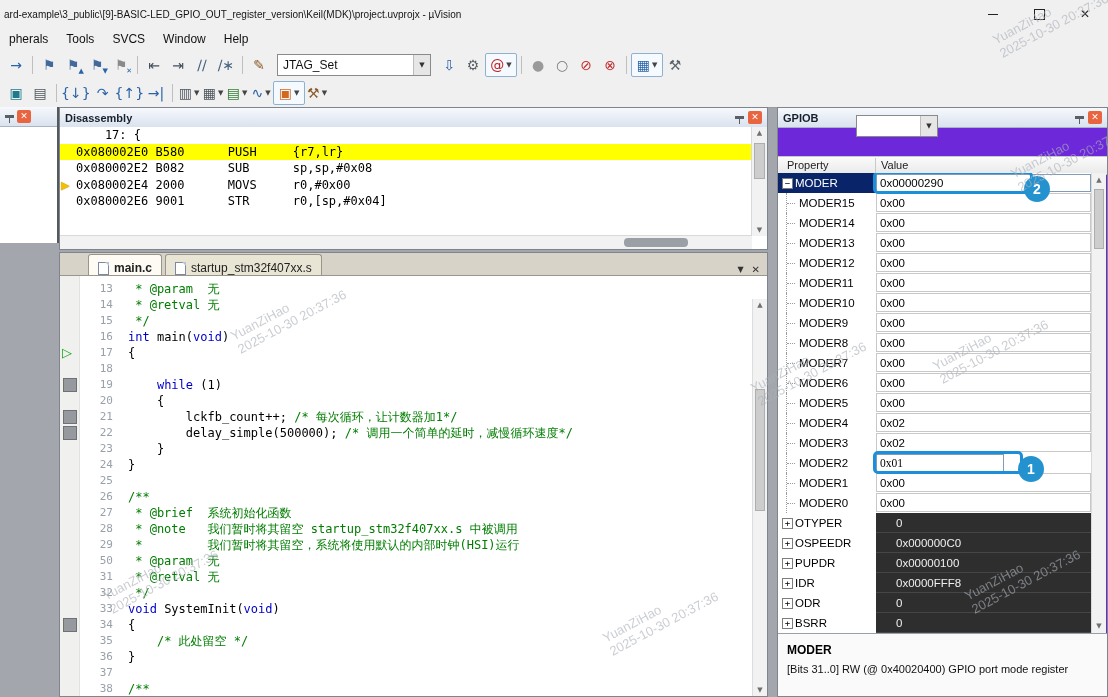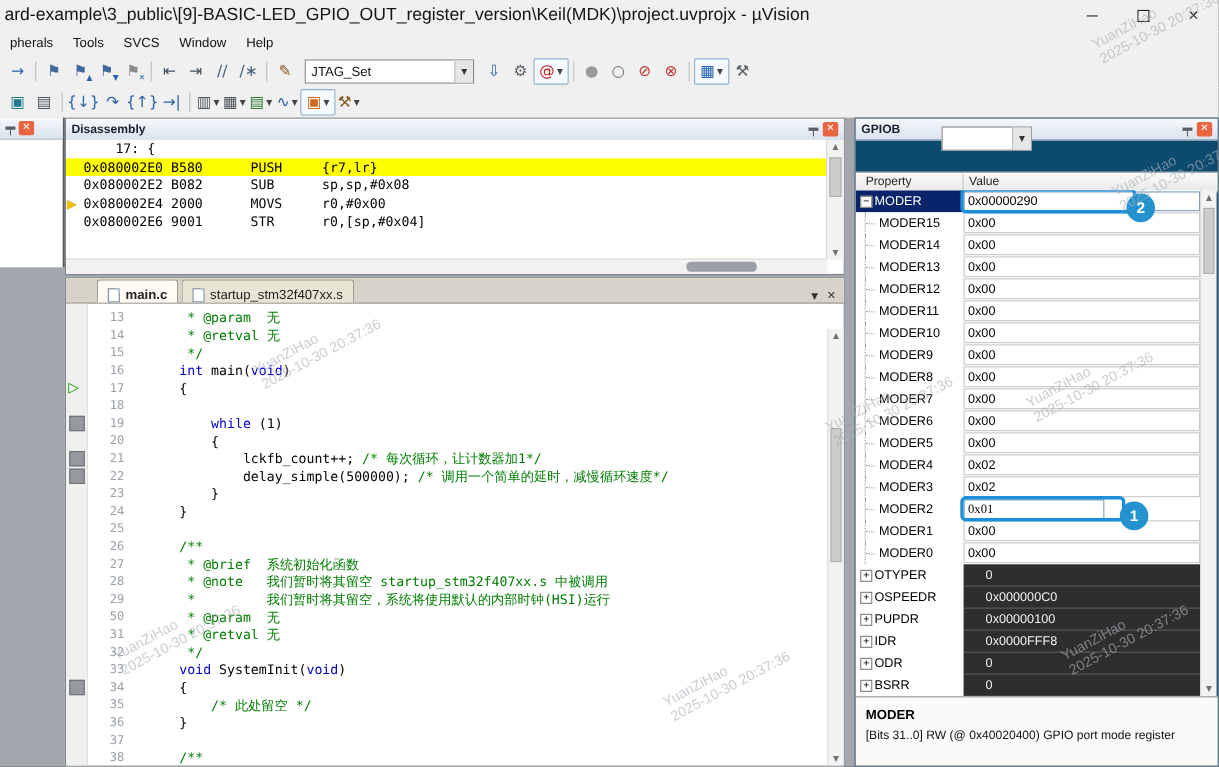--- a/index.html
+++ b/index.html
@@ -1,20 +1,20 @@
 <!DOCTYPE html>
 <html><head>
 <meta charset="utf-8">
 <style>
   html,body{margin:0;padding:0;background:#666;}
   #app{position:relative;width:1108px;height:697px;background:#a3a7ad;font-family:"Liberation Sans",sans-serif;overflow:hidden;}
 
   
   .titlebar{position:absolute;left:0;top:0;right:0;height:28px;background:#f0f0f0;border-bottom:1px solid #dcdcdc;display:flex;align-items:center;}
-  .titlebar .title{font-size:16px;color:#141414;padding-left:4px;white-space:nowrap;}
+  .titlebar .title{font-size:10px;color:#141414;padding-left:4px;white-space:nowrap;}
   .winbtns{margin-left:auto;display:flex;height:100%;}
   .winbtn{width:46px;height:100%;display:flex;align-items:center;justify-content:center;color:#222;font-size:12px;}
   .mingl{display:block;width:10px;height:1px;background:#222;}
   .maxgl{display:block;width:9px;height:9px;border:1px solid #222;}
   .menubar{position:absolute;left:0;top:28px;right:0;height:22px;background:#f0f0f0;display:flex;align-items:center;font-size:12px;color:#111;}
   .menu-item{padding:3px 9px;}
   .toolbar{position:absolute;left:0;right:0;background:#f0f0f0;display:flex;align-items:center;padding-left:4px;}
   #tb1{top:50px;height:29px;border-bottom:1px solid #e3e3e3;}
   #tb2{top:79px;height:28px;border-bottom:1px solid #9b9b9b;}
   .tbicon{position:relative;height:22px;min-width:24px;display:flex;align-items:center;justify-content:center;border-radius:2px;}
@@ -56,33 +56,33 @@
   .tab{height:20px;display:flex;align-items:flex-end;padding:0 9px;font-size:12px;color:#222;background:#e9e5d5;border:1px solid #99958b;border-bottom:none;border-radius:3px 3px 0 0;margin-right:3px;}
   .tab.active{background:#fdfbf3;font-weight:bold;}
   .tabdoc{position:relative;width:9px;height:11px;background:#fff;border:1px solid #7a8aa0;margin-right:5px;}
   .tabdoc::after{content:"";position:absolute;right:-1px;top:-1px;border:2px solid #b9c4d2;border-left-color:transparent;border-bottom-color:transparent;}
   .tabctl{margin-left:auto;display:flex;align-items:center;gap:8px;padding-right:7px;font-family:"DejaVu Sans",sans-serif;color:#333;}
   .tabctl .tlist{font-size:8px;}
   .tabctl .tclose{font-size:10px;}
   .ed-body{position:absolute;left:0;top:23px;right:0;bottom:0;overflow:hidden;}
   .ed-margin{position:absolute;left:0;top:0;width:19px;bottom:0;background:#f0f0ee;border-right:1px solid #e2e2e0;}
   #ed-lines{position:absolute;left:0;top:0;right:14px;bottom:0;padding-top:5px;}
-  .ed-line{height:16px;line-height:16px;display:flex;gap:35px;}
+  .ed-line{height:16px;line-height:16px;display:flex;}
   .lnum{flex:none;width:33px;text-align:right;padding-right:15px;padding-left:20px;font-family:"DejaVu Sans Mono","Liberation Mono",monospace;font-size:11px;color:#99a0a8;}
   .lcode{white-space:pre;font-family:"DejaVu Sans Mono","Liberation Mono",monospace;font-size:12px;color:#000;}
   .sg-k{color:#0000c8;}
   .sg-c{color:#007d00;}
   .sg-p{color:#000;}
   .ed-block{position:absolute;left:3px;width:12px;height:12px;background:#96999e;border:1px solid #6d7075;}
   .ed-arrow{position:absolute;left:2px;font-size:13px;color:#12a012;font-family:"DejaVu Sans",sans-serif;line-height:16px;}
   .ed-vsb{position:absolute;right:0;top:23px;width:14px;bottom:0;background:#f2f2f2;border-left:1px solid #ddd;}
   .ed-vsb .sb-thumb-v{top:90px;height:120px;}
 
   
-  .gp-panel{position:absolute;left:777px;top:107px;width:331px;height:590px;background:#0c4a6e;border:1px solid #7f858c;box-sizing:border-box;}
+  .gp-panel{position:absolute;left:777px;top:107px;width:331px;height:590px;background:#6d28d9;border:1px solid #7f858c;box-sizing:border-box;}
   .gcombo{position:absolute;left:78px;top:7px;width:80px;height:20px;background:#fff;border:1px solid #8a8a8a;}
   .gcombo .gcombo-arrow{position:absolute;right:0;top:0;width:16px;height:100%;background:#e6e6e6;border-left:1px solid #bdbdbd;display:flex;align-items:center;justify-content:center;font-size:7px;color:#333;font-family:"DejaVu Sans",sans-serif;}
   .reg-head{position:absolute;left:0;top:48px;right:0;height:17px;background:linear-gradient(#fbfbfb,#e9e9e9);border-top:1px solid #c9c9c9;border-bottom:1px solid #bfbfbf;font-size:11px;color:#222;}
   .reg-head .h-prop{position:absolute;left:9px;top:2px;}
   .reg-head .h-val{position:absolute;left:103px;top:2px;}
   .reg-head::after{content:"";position:absolute;left:97px;top:1px;bottom:1px;width:1px;background:#c9c9c9;}
   #reg-rows{position:absolute;left:0;top:65px;right:15px;height:460px;background:#fff;overflow:hidden;}
   .reg-row{position:relative;display:flex;height:20px;}
   .rprop{position:relative;flex:none;width:98px;display:flex;align-items:center;font-size:11.5px;color:#000;background:#fff;}
   .rprop.sel{background:#0a246a;color:#fff;}

